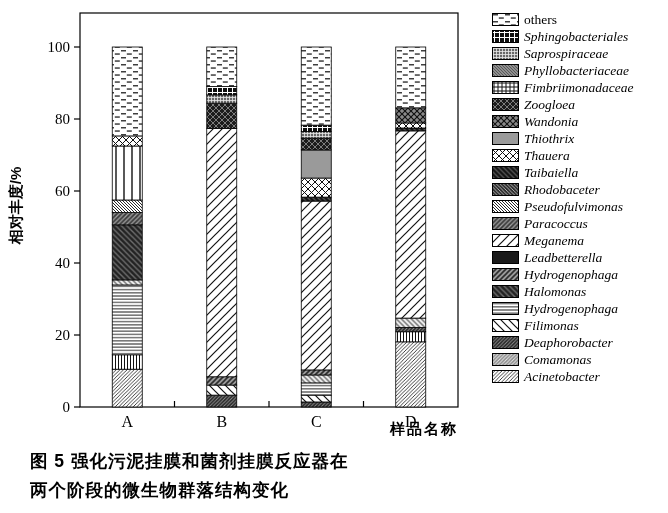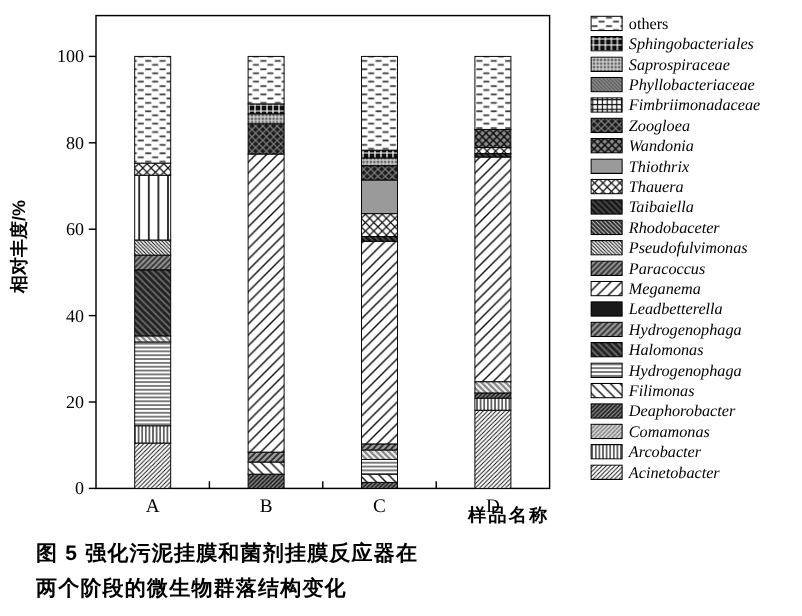--- a/index.html
+++ b/index.html
@@ -313,26 +313,20 @@
         <span class="legend-label it">Deaphorobacter</span>
       </div>
       <div class="legend-item">
         <svg width="27" height="13">
           <rect x="0.5" y="0.5" width="26" height="12" fill="url(#pat-Comamonas)" stroke="#000000" stroke-width="1"></rect>
         </svg>
         <span class="legend-label it">Comamonas</span>
       </div>
       <div class="legend-item">
         <svg width="27" height="13">
-          <rect x="0.5" y="0.5" width="26" height="12" fill="url(#pat-Arcobacter)" stroke="#000000" stroke-width="1"></rect>
-        </svg>
-        <span class="legend-label it">Arcobacter</span>
-      </div>
-      <div class="legend-item">
-        <svg width="27" height="13">
           <rect x="0.5" y="0.5" width="26" height="12" fill="url(#pat-Acinetobacter)" stroke="#000000" stroke-width="1"></rect>
         </svg>
         <span class="legend-label it">Acinetobacter</span>
       </div>
     </div>
   <div id="caption">
     <div class="cap-line">图 5  强化污泥挂膜和菌剂挂膜反应器在</div>
     <div class="cap-line">两个阶段的微生物群落结构变化</div>
   </div>
 </div>

